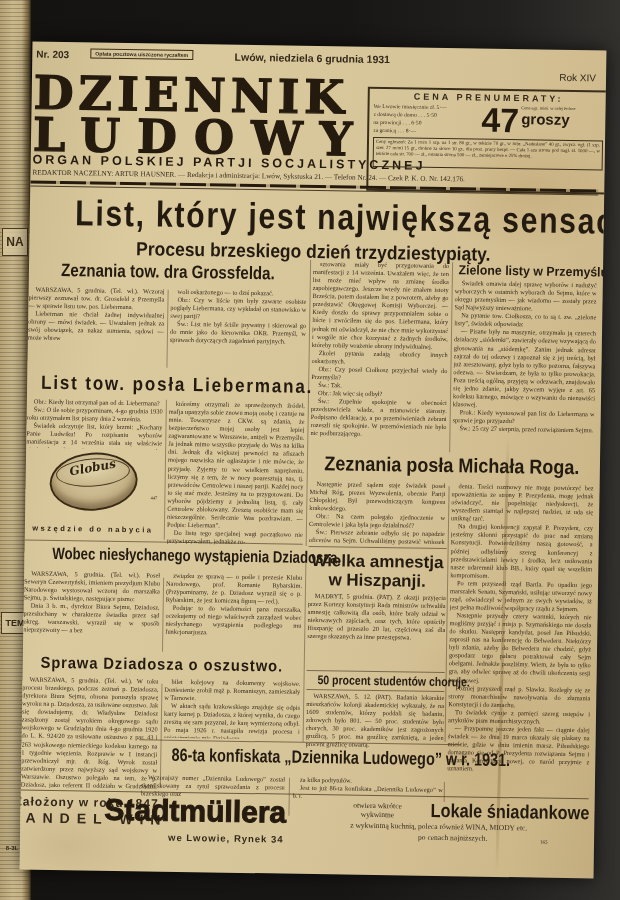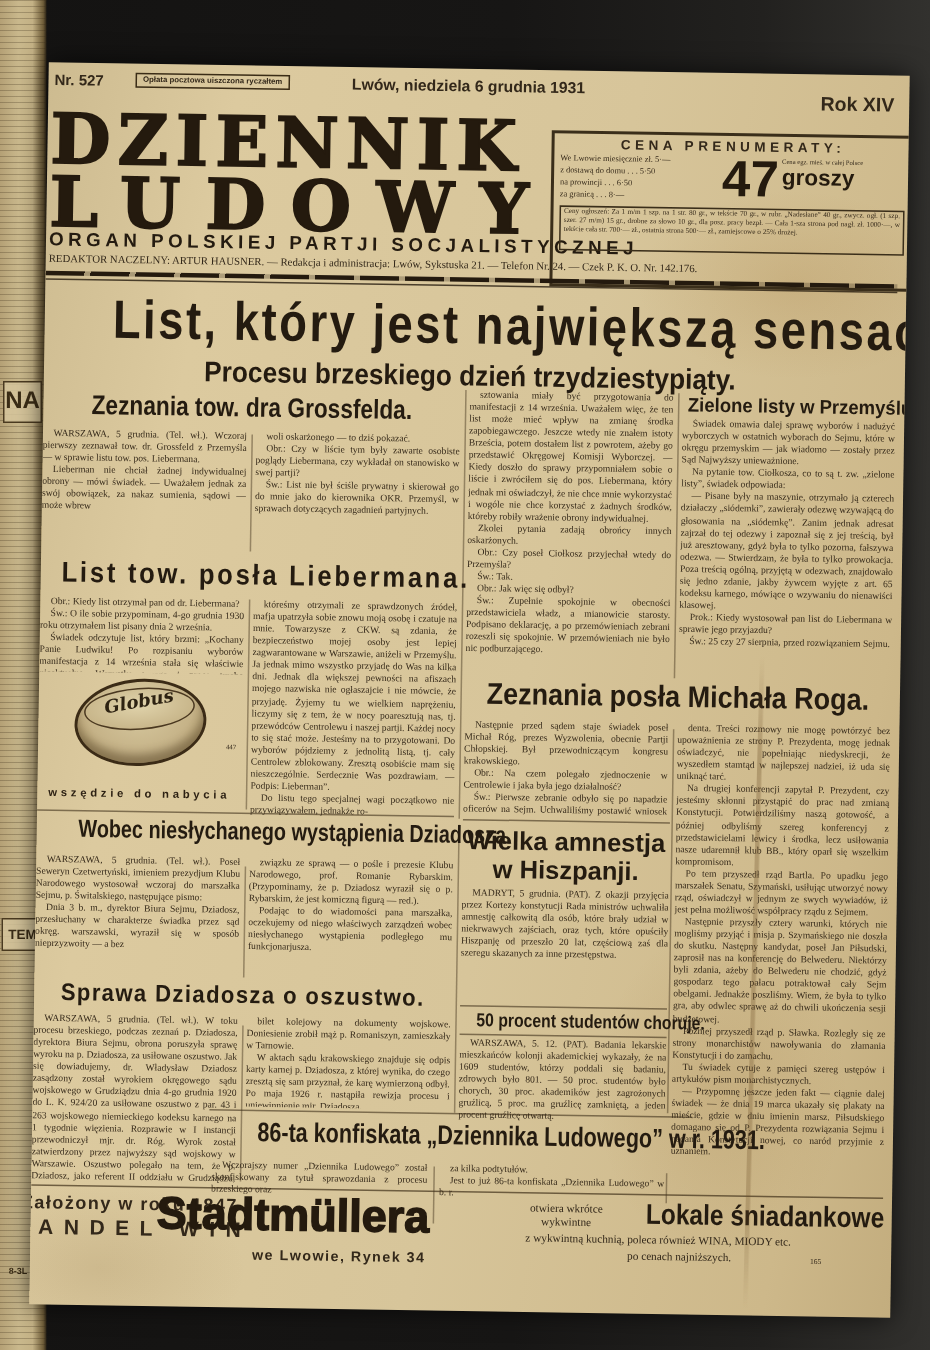--- a/index.html
+++ b/index.html
@@ -49,31 +49,31 @@
     font-family:"DejaVu Serif",serif;font-style:italic;font-weight:700;font-size:12px;
     color:#2d2212;transform:rotate(-6deg);}
 </style>
 </head>
 <body>
 
 <div class="stage">
 
   <div class="edge-strip">
     <div class="edge-lines"></div>
-    <div class="frag" style="left:2px;top:254px;width:24px;height:26px;font-size:16px;">NA</div>
+    <div class="frag" style="left:2px;top:228px;width:24px;height:26px;font-size:12px;">NA</div>
     <div class="frag" style="left:1px;top:612px;width:26px;height:20px;font-size:9px;">TEM</div>
     <div class="frag" style="left:1px;top:842px;width:22px;height:12px;font-size:6px;border:none;background:transparent;">8-3L</div>
   </div>
 
   <div class="paper">
 
-    <div class="abs sans" style="left:4px;top:7px;font-size:10px;font-weight:700;">Nr. 527</div>
+    <div class="abs sans" style="left:4px;top:7px;font-size:10px;font-weight:700;">Nr. 203</div>
     <div class="abs sans" style="left:58px;top:6px;border:1px solid #3a2c16;padding:1px 4px;font-size:5.2px;font-weight:700;">Opłata pocztowa uiszczona ryczałtem</div>
     <div class="abs sans" style="left:160px;top:6px;width:240px;text-align:center;font-size:10.5px;font-weight:700;">Lwów, niedziela 6 grudnia 1931</div>
-    <div class="abs sans" style="right:10px;top:12px;font-size:13px;font-weight:700;">Rok XIV</div>
+    <div class="abs sans" style="right:10px;top:22px;font-size:10px;font-weight:400;">Rok XIV</div>
 
     <div class="abs mast" style="left:2px;top:28px;font-size:46px;letter-spacing:5px;">DZIENNIK</div>
     <div class="abs mast" style="left:2px;top:70px;font-size:46px;letter-spacing:17px;">LUDOWY</div>
     <div class="abs sans" style="left:2px;top:111px;font-size:12.5px;font-weight:700;letter-spacing:3px;color:#241b10;">ORGAN POLSKIEJ PARTJI SOCJALISTYCZNEJ</div>
     <div class="abs" style="left:2px;top:127px;width:566px;font-size:7.2px;white-space:nowrap;">REDAKTOR NACZELNY: ARTUR HAUSNER. — Redakcja i administracja: Lwów, Sykstuska 21. — Telefon Nr. 24. — Czek P. K. O. Nr. 142.176.</div>
 
     <div class="abs pricebox" style="left:336px;top:40px;width:230px;height:96px;padding:2px 4px;">
       <div class="sans" style="text-align:center;font-size:9px;font-weight:700;letter-spacing:3px;">CENA PRENUMERATY:</div>
       <div style="display:flex;margin-top:2px;">
         <div class="bt price-lines" style="width:104px;font-size:5.6px;text-align:left;">

